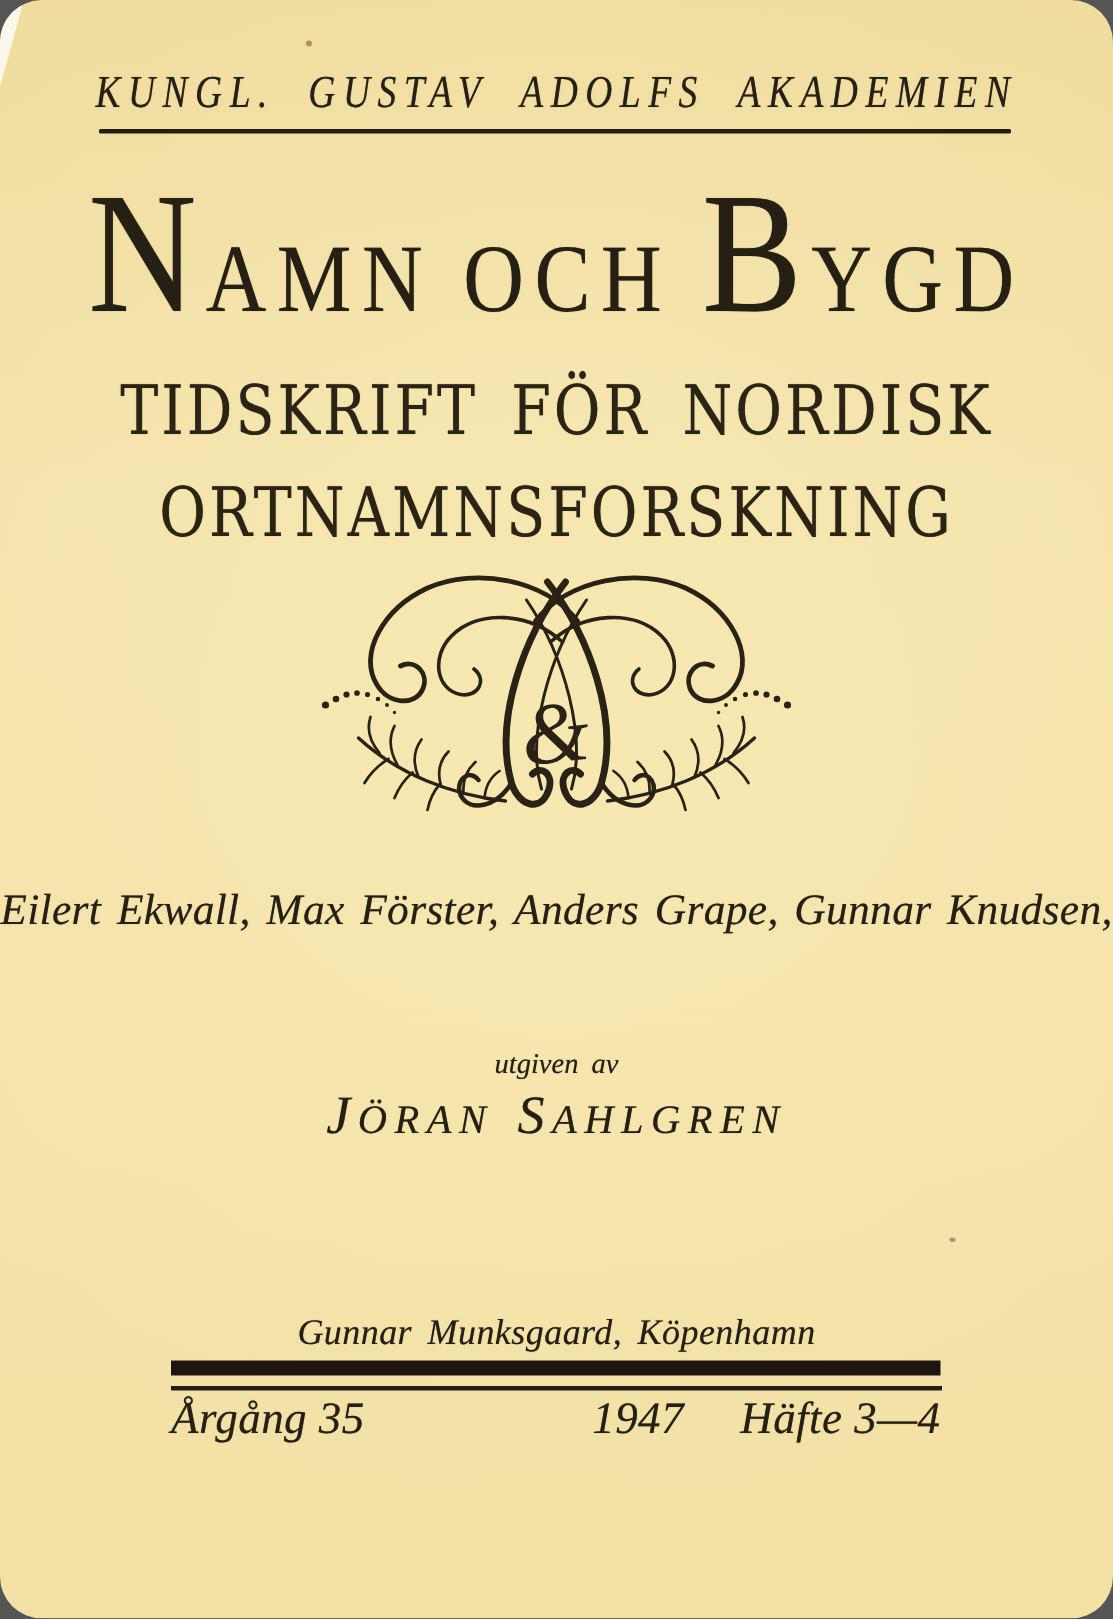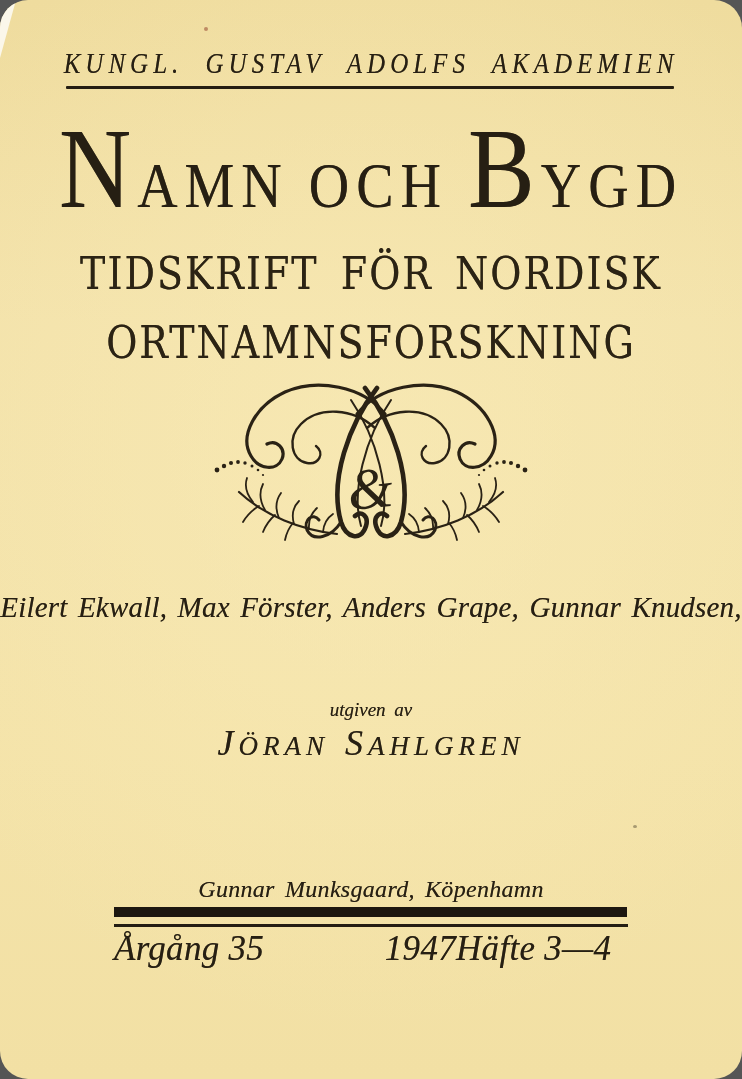--- a/index.html
+++ b/index.html
@@ -44,26 +44,26 @@
   #editor-name{top:722px;font-style:italic;letter-spacing:5px;word-spacing:6px;}
   #editor-name .ei{font-size:36px;}
   #editor-name .es{font-size:27px;letter-spacing:5px;}
   #editor-name .word + .word{margin-left:16px;}
   
   #publisher{top:876px;font-style:italic;font-size:24px;letter-spacing:.3px;word-spacing:4px;}
   #rule-thick{position:absolute;top:907px;left:114px;width:513px;height:10px;background:#1d1710;}
   #rule-thin{position:absolute;top:924px;left:114px;width:514px;height:3px;background:#241d13;}
   #issue-row{
     position:absolute;top:929px;left:114px;width:513px;
-    display:flex;align-items:baseline;font-style:italic;font-size:35px;letter-spacing:.3px;
+    display:flex;align-items:baseline;font-style:italic;font-size:30px;letter-spacing:.3px;
   }
   #issue-row .cell{flex:1;}
   #issue-row .c-left{text-align:left;}
   #issue-row .c-mid{text-align:right;}
-  #issue-row .c-right{text-align:left;font-style:italic;}
+  #issue-row .c-right{text-align:right;font-style:italic;}
   
   #corner-wedge{position:absolute;top:0;left:0;width:16px;height:58px;background:#fbf7ea;
     clip-path:polygon(0 0,16px 0,0 58px);}
   .speck{position:absolute;border-radius:50%;}
   #speck-1{top:27px;left:204px;width:4px;height:4px;background:rgba(150,70,50,.55);}
   #speck-2{top:825px;left:633px;width:4px;height:3px;background:rgba(90,80,55,.5);}
 </style>
 </head>
 <body>
 

